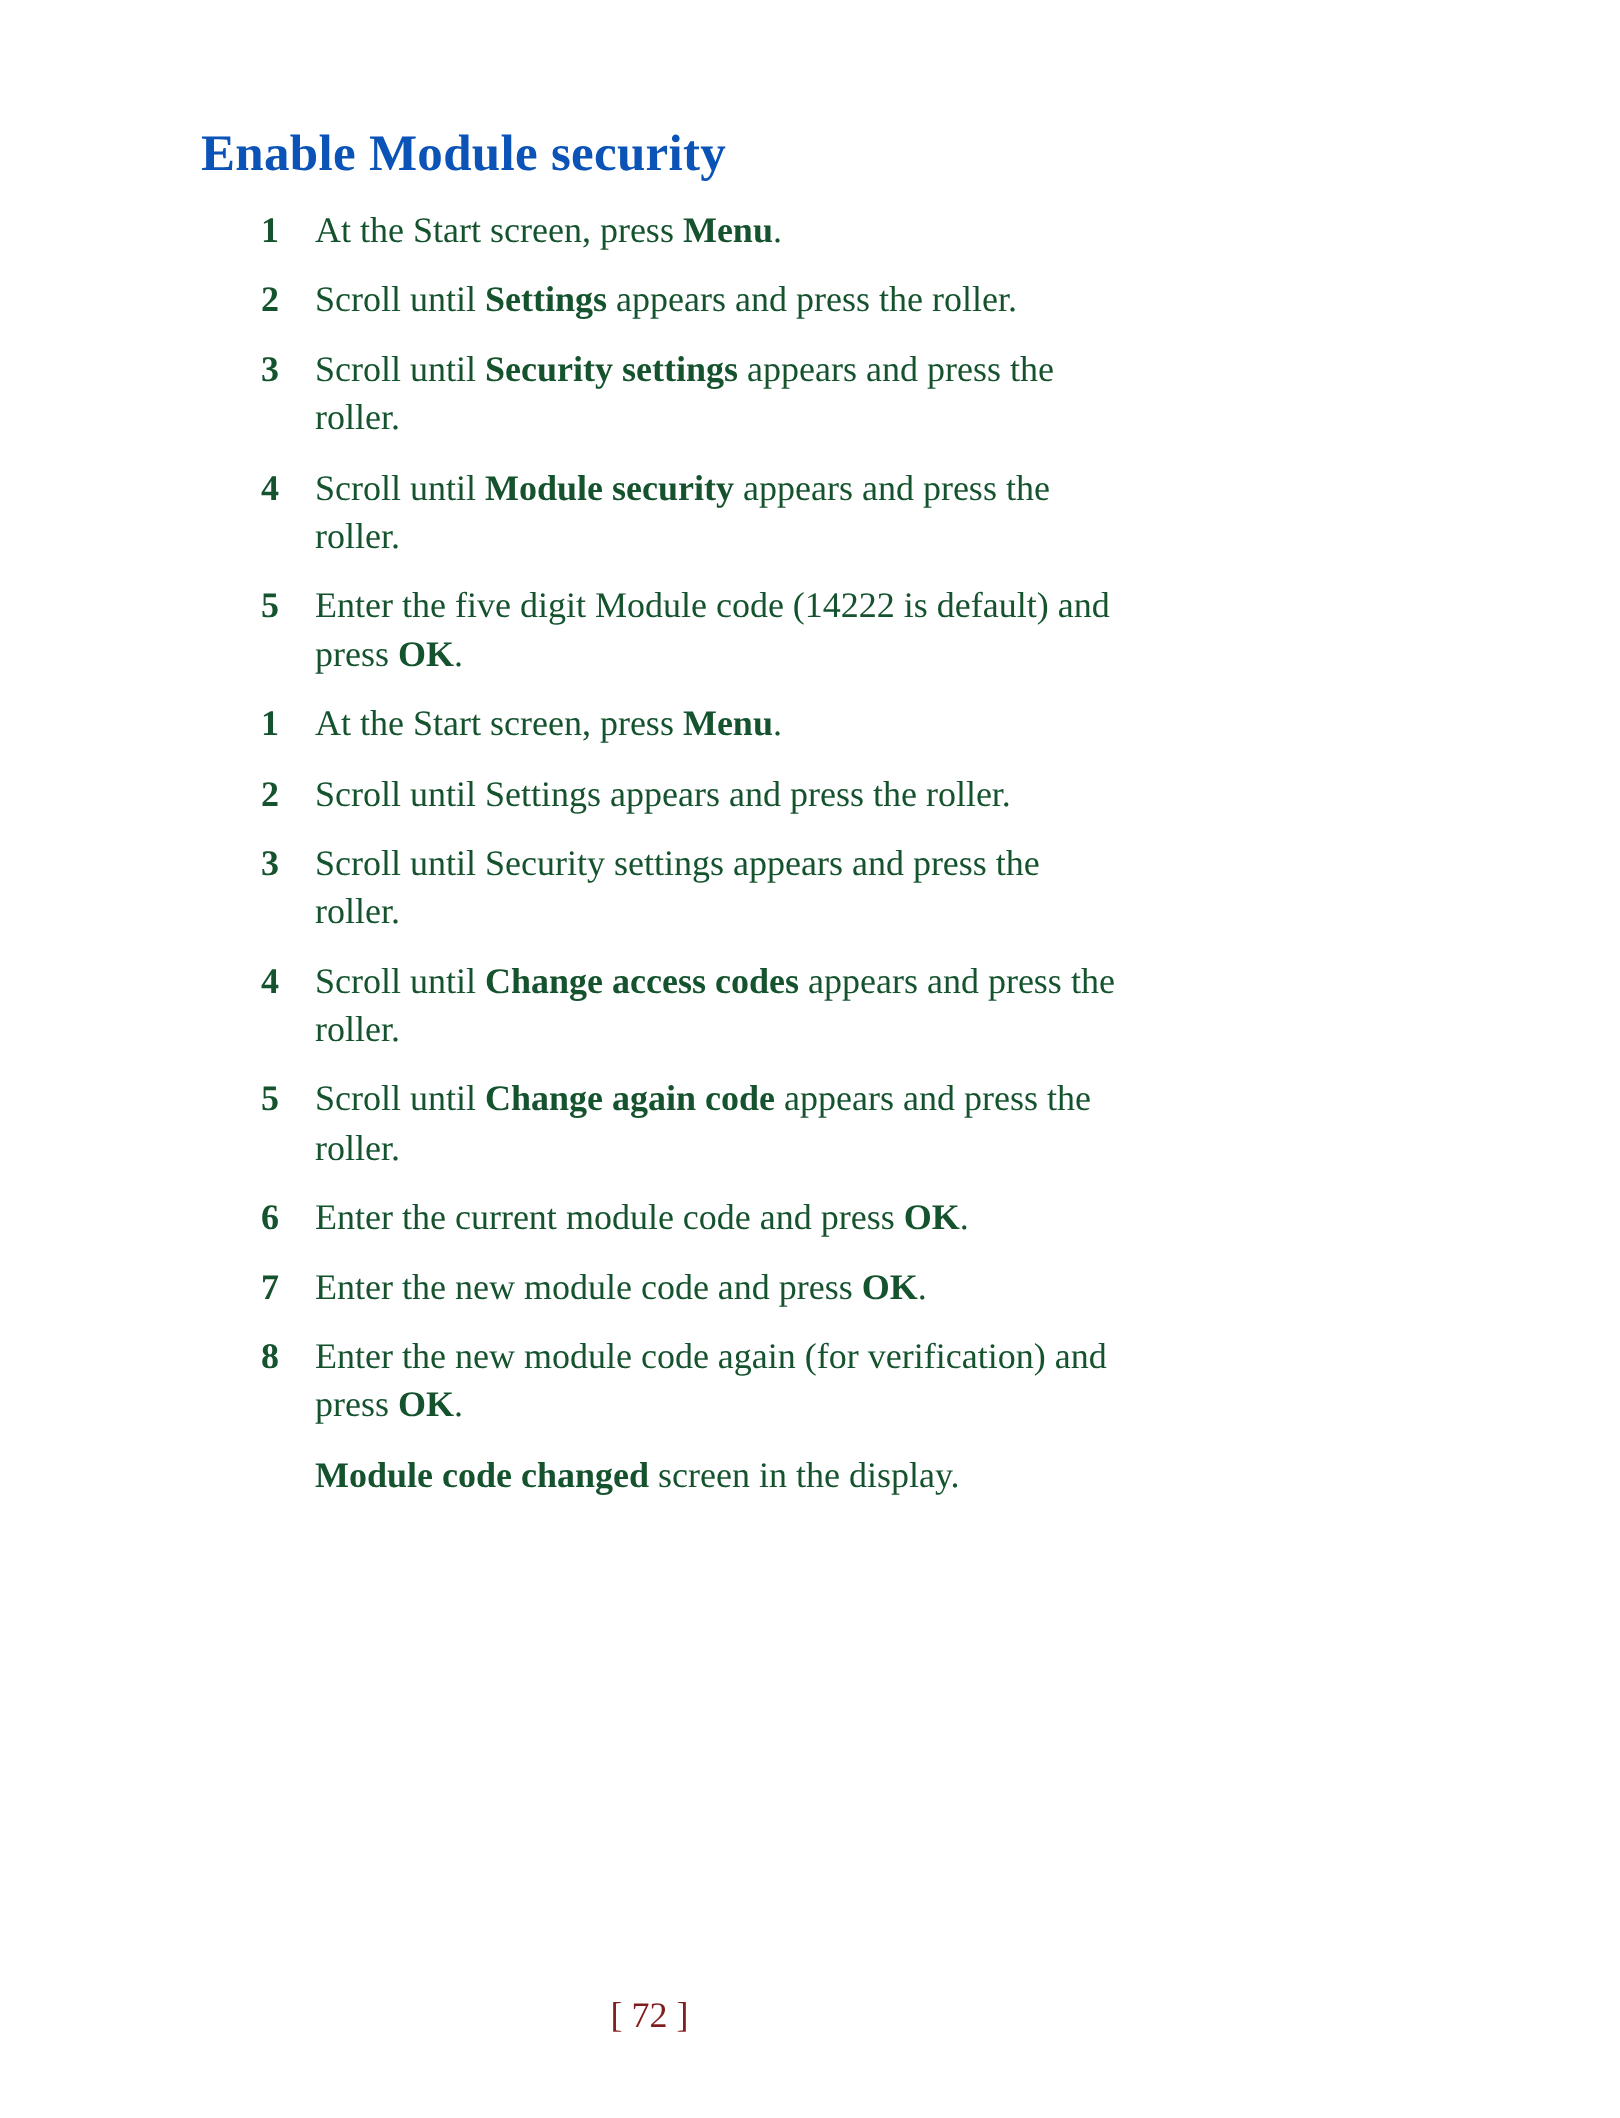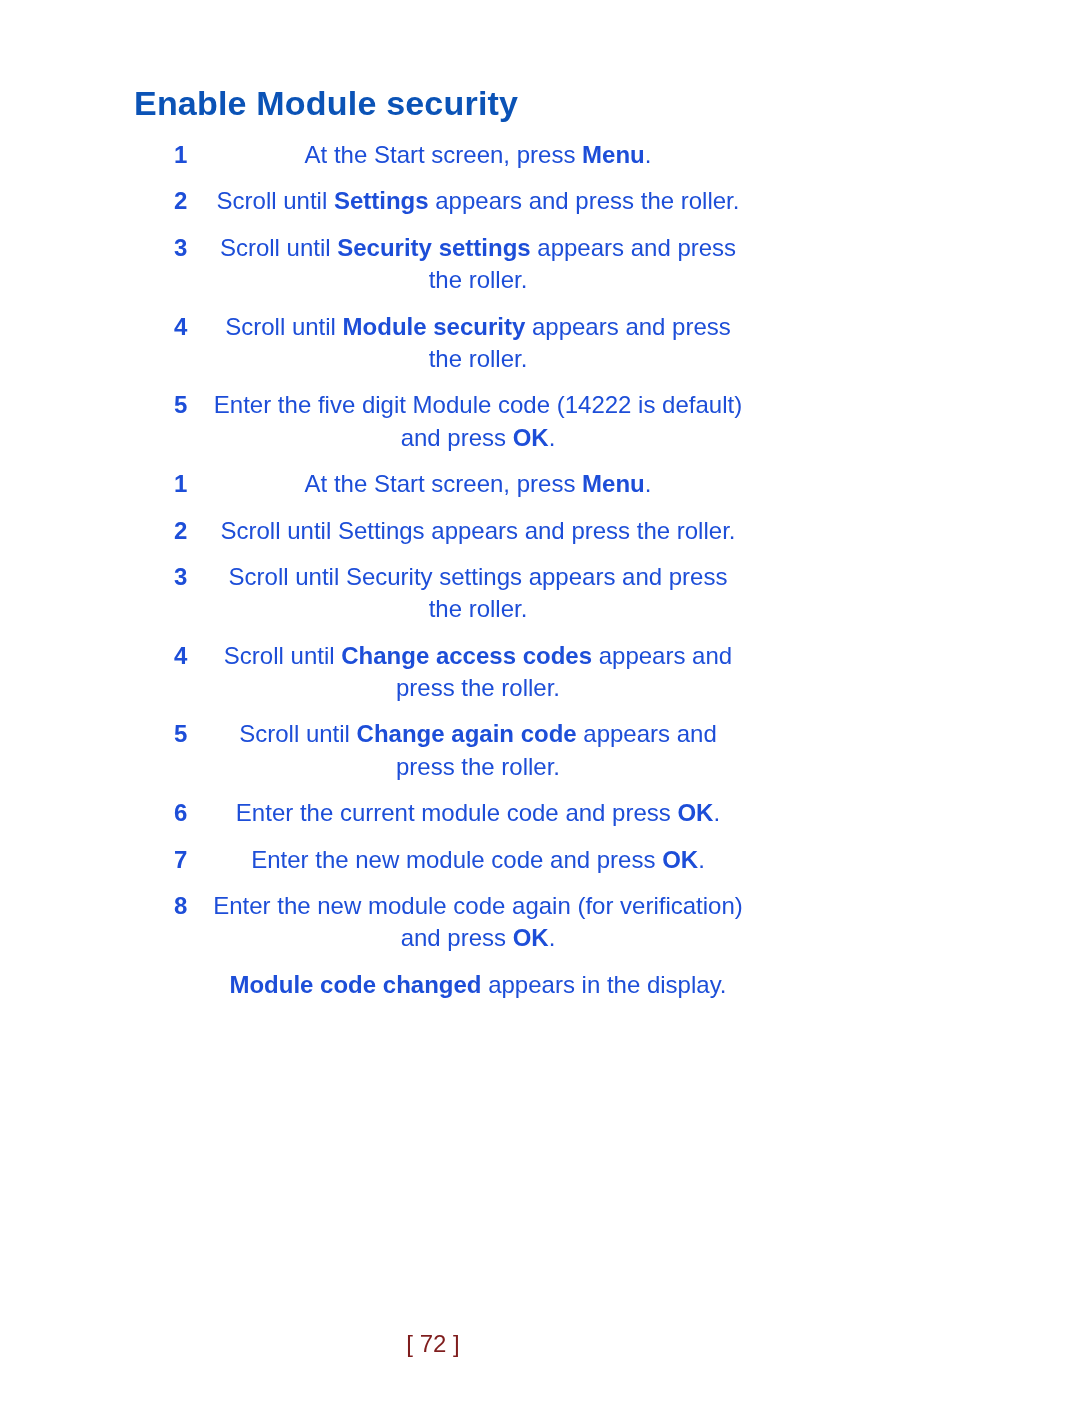--- a/index.html
+++ b/index.html
@@ -10,20 +10,21 @@
     background: #ffffff;
     font-family: "Segoe UI", "Helvetica Neue", Arial, sans-serif;
     color: #000000;
   }
   .page {
     box-sizing: border-box;
     width: 866px;
     height: 1412px;
     padding: 84px 120px 60px 134px;
     position: relative;
+    font-family: Liberation Serif, serif;
   }
   h2.section-heading {
     color: #0b53b6;
     font-size: 34px;
     font-weight: 700;
     margin: 0 0 16px 0;
     letter-spacing: 0.2px;
   }
   h2.section-heading.second {
     margin-top: 26px;
@@ -34,22 +35,21 @@
     padding: 0;
     counter-reset: step;
   }
   ol.steps > li {
     counter-increment: step;
     position: relative;
     font-size: 24px;
     line-height: 1.35;
     margin: 0 0 14px 0;
     padding-left: 36px;
-    color: #1d4ed8;
-    text-align: center;
+    color: #14532d;
   }
   ol.steps > li::before {
     content: counter(step);
     position: absolute;
     left: 0;
     top: 0;
     font-weight: 700;
     font-size: 24px;
   }
   ol.steps > li .step-text b,
@@ -89,18 +89,18 @@
   <ol class="steps">
     <li><span class="step-text"><span>At the Start screen, press </span><b>Menu</b><span>.</span></span></li>
     <li><span class="step-text"><span>Scroll until Settings appears and press the roller.</span></span></li>
     <li><span class="step-text"><span>Scroll until Security settings appears and press the roller.</span></span></li>
     <li><span class="step-text"><span>Scroll until </span><b>Change access codes</b><span> appears and press the roller.</span></span></li>
     <li><span class="step-text"><span>Scroll until </span><b>Change again code</b><span> appears and press the roller.</span></span></li>
     <li><span class="step-text"><span>Enter the current module code and press </span><b>OK</b><span>.</span></span></li>
     <li><span class="step-text"><span>Enter the new module code and press </span><b>OK</b><span>.</span></span></li>
     <li>
       <span class="step-text"><span>Enter the new module code again (for verification) and press </span><b>OK</b><span>.</span></span>
-      <span class="extra-line"><b>Module code changed</b><span> appears in the display.</span></span>
+      <span class="extra-line"><b>Module code changed</b><span> screen in the display.</span></span>
     </li>
   </ol>
 
   <div class="page-number">[ 72 ]</div>
 </div>
 
 </body></html>

